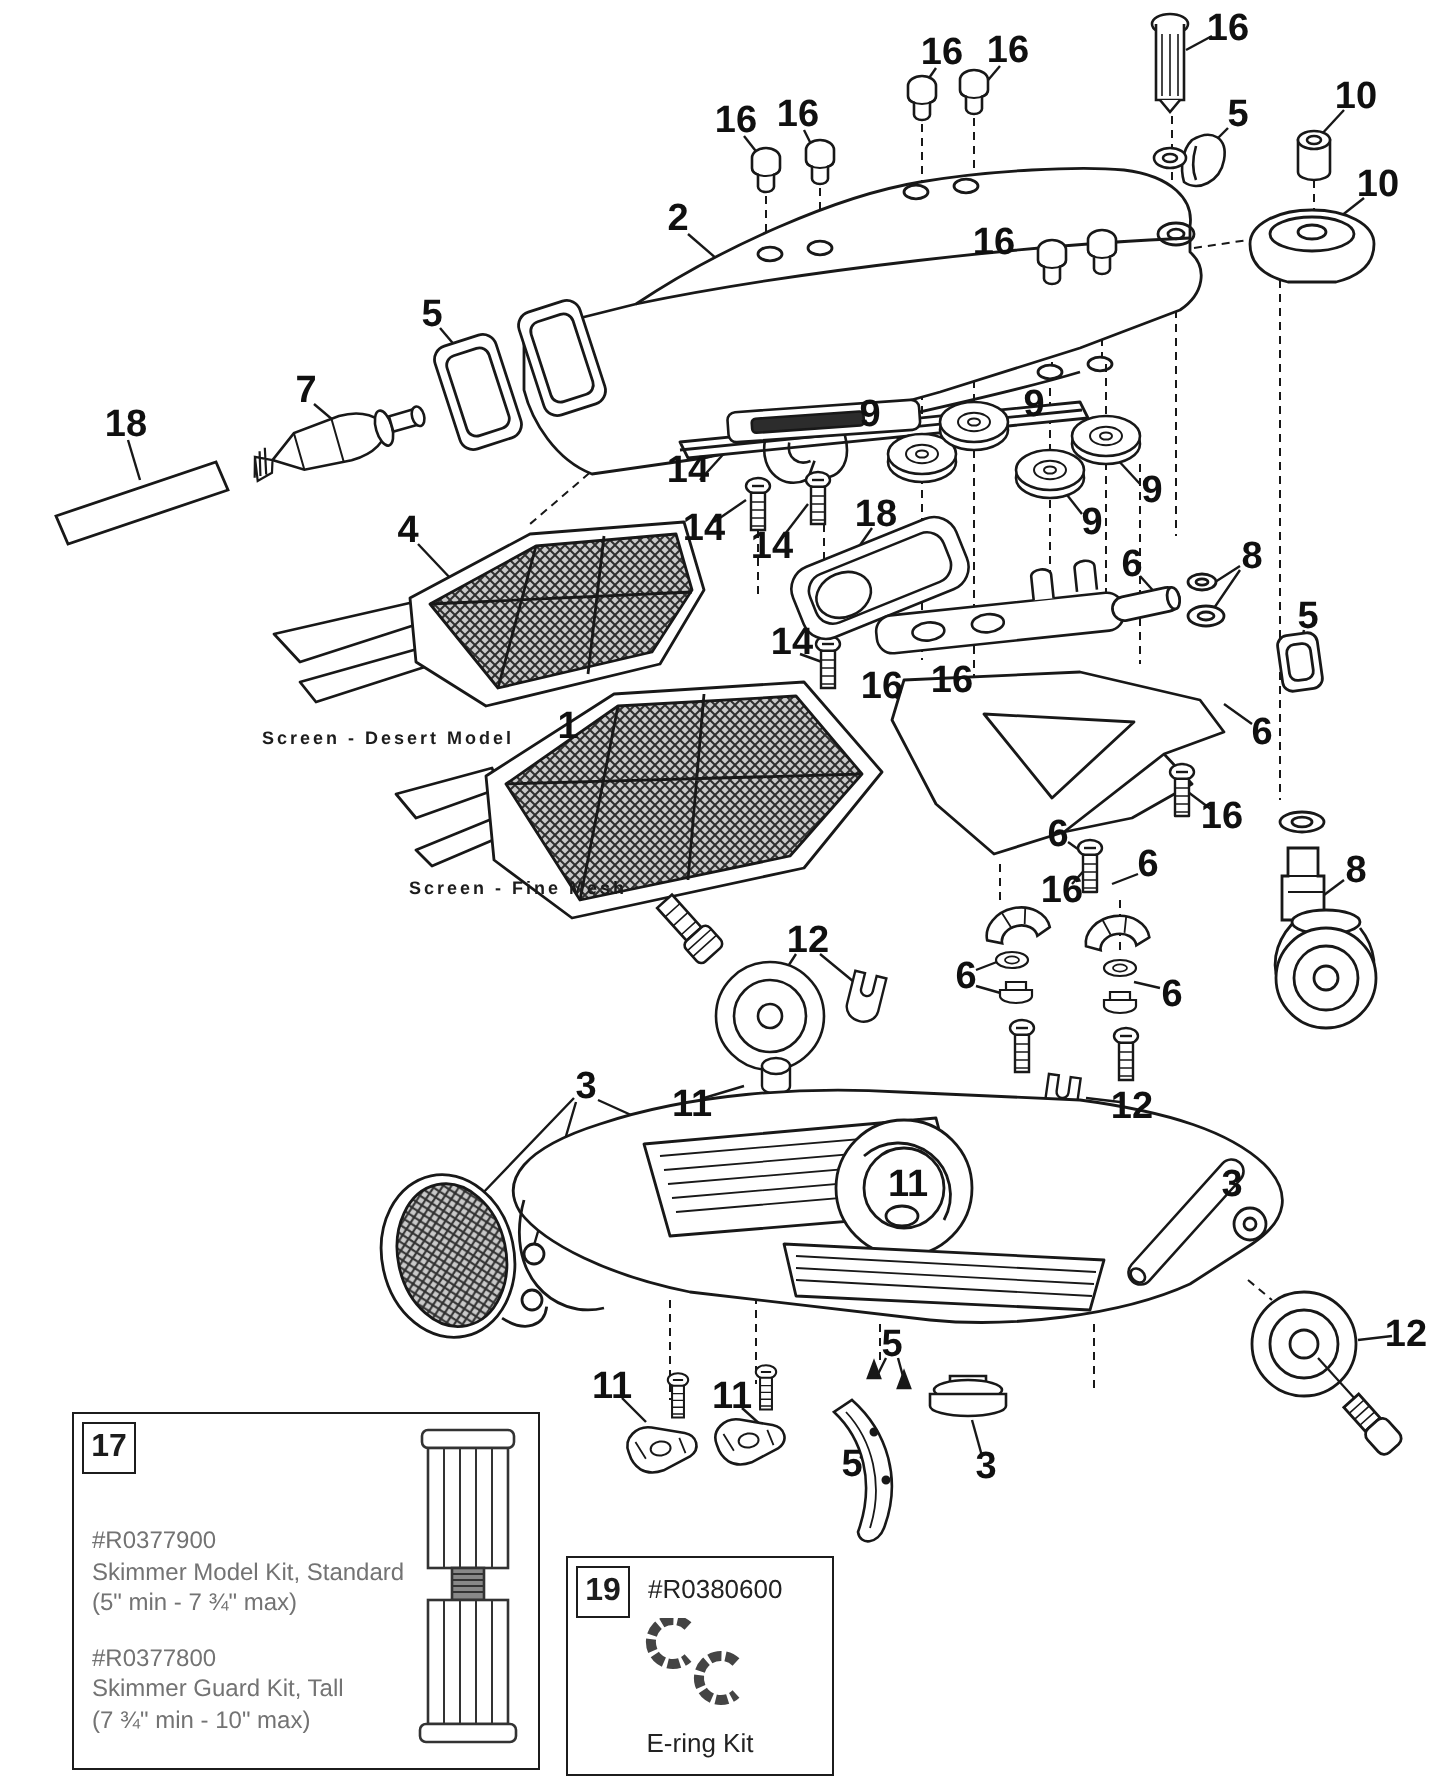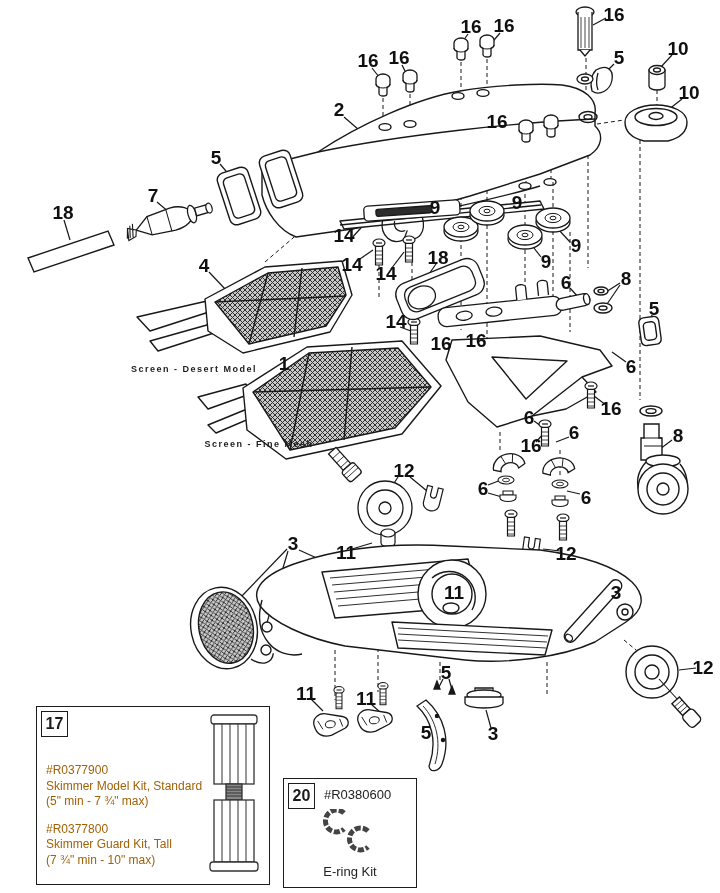--- a/index.html
+++ b/index.html
@@ -5,21 +5,21 @@
   *{margin:0;padding:0;box-sizing:border-box}
   html,body{width:720px;height:893px}
   body{position:relative;background:#fff;font-family:"Liberation Sans","DejaVu Sans",sans-serif;overflow:hidden}
   .canvas{position:absolute;inset:0}
   svg.diagram{position:absolute;left:0;top:0}
   .watermark{position:absolute;left:29px;top:46px;font-size:17px;font-weight:bold;color:#a8a8a8;letter-spacing:1px;white-space:nowrap}
   .co{position:absolute;transform:translate(-50%,-50%);font-weight:bold;font-size:19px;color:#101010;white-space:nowrap}
   .cap{position:absolute;transform:translate(-50%,-50%);font-weight:bold;font-size:9px;color:#1c1c1c;letter-spacing:1.5px;white-space:nowrap}
   .kitbox{position:absolute;border:1.5px solid #1c1c1c;background:#fff}
   .kitnum{position:absolute;left:4px;top:4px;width:27px;height:26px;border:1.5px solid #1c1c1c;display:flex;align-items:center;justify-content:center;font-weight:bold;font-size:16px;color:#1c1c1c}
-  .kittext{position:absolute;left:9px;top:56px;font-size:12px;color:#a16207;line-height:1.3;white-space:nowrap}
+  .kittext{position:absolute;left:9px;top:56px;font-size:12px;color:#737373;line-height:1.3;white-space:nowrap}
   .kittext .gap{margin-top:12px}
   .pn18{position:absolute;left:40px;top:8px;font-size:13px;color:#222}
   .ercap{position:absolute;left:0;bottom:8px;width:100%;text-align:center;font-size:13px;color:#222}
   .guard-svg{position:absolute;right:4px;top:4px}
   .ering-svg{position:absolute;left:34px;top:30px}
 </style>
 </head>
 <body>
 
 <div class="canvas">
@@ -477,21 +477,21 @@
       <rect x="21" y="73" width="16" height="16" fill="#888"></rect>
       <path d="M21,76 h16 M21,79 h16 M21,82 h16 M21,85 h16" stroke-width="1"></path>
       <rect x="9" y="89" width="40" height="62"></rect>
       <path d="M17,89 V151 M25,89 V151 M33,89 V151 M41,89 V151" stroke-width="1"></path>
       <rect x="5" y="151" width="48" height="9" rx="3"></rect>
     </g>
   </svg>
 </div>
 
 <div class="kitbox" style="left:283px;top:778px;width:134px;height:110px">
-  <div class="kitnum">20</div>
+  <div class="kitnum">19</div>
   <div class="pn18">#R0380600</div>
   <svg class="ering-svg" width="66" height="46" viewBox="0 0 66 46">
     <g fill="none" stroke="#444" stroke-width="5">
       <path d="M26,4 A11,11 0 1 0 26,20" stroke-dasharray="6,2"></path>
       <path d="M50,22 A11,11 0 1 0 50,38" stroke-dasharray="6,2"></path>
     </g>
   </svg>
   <div class="ercap">E-ring Kit</div>
 </div>
 

